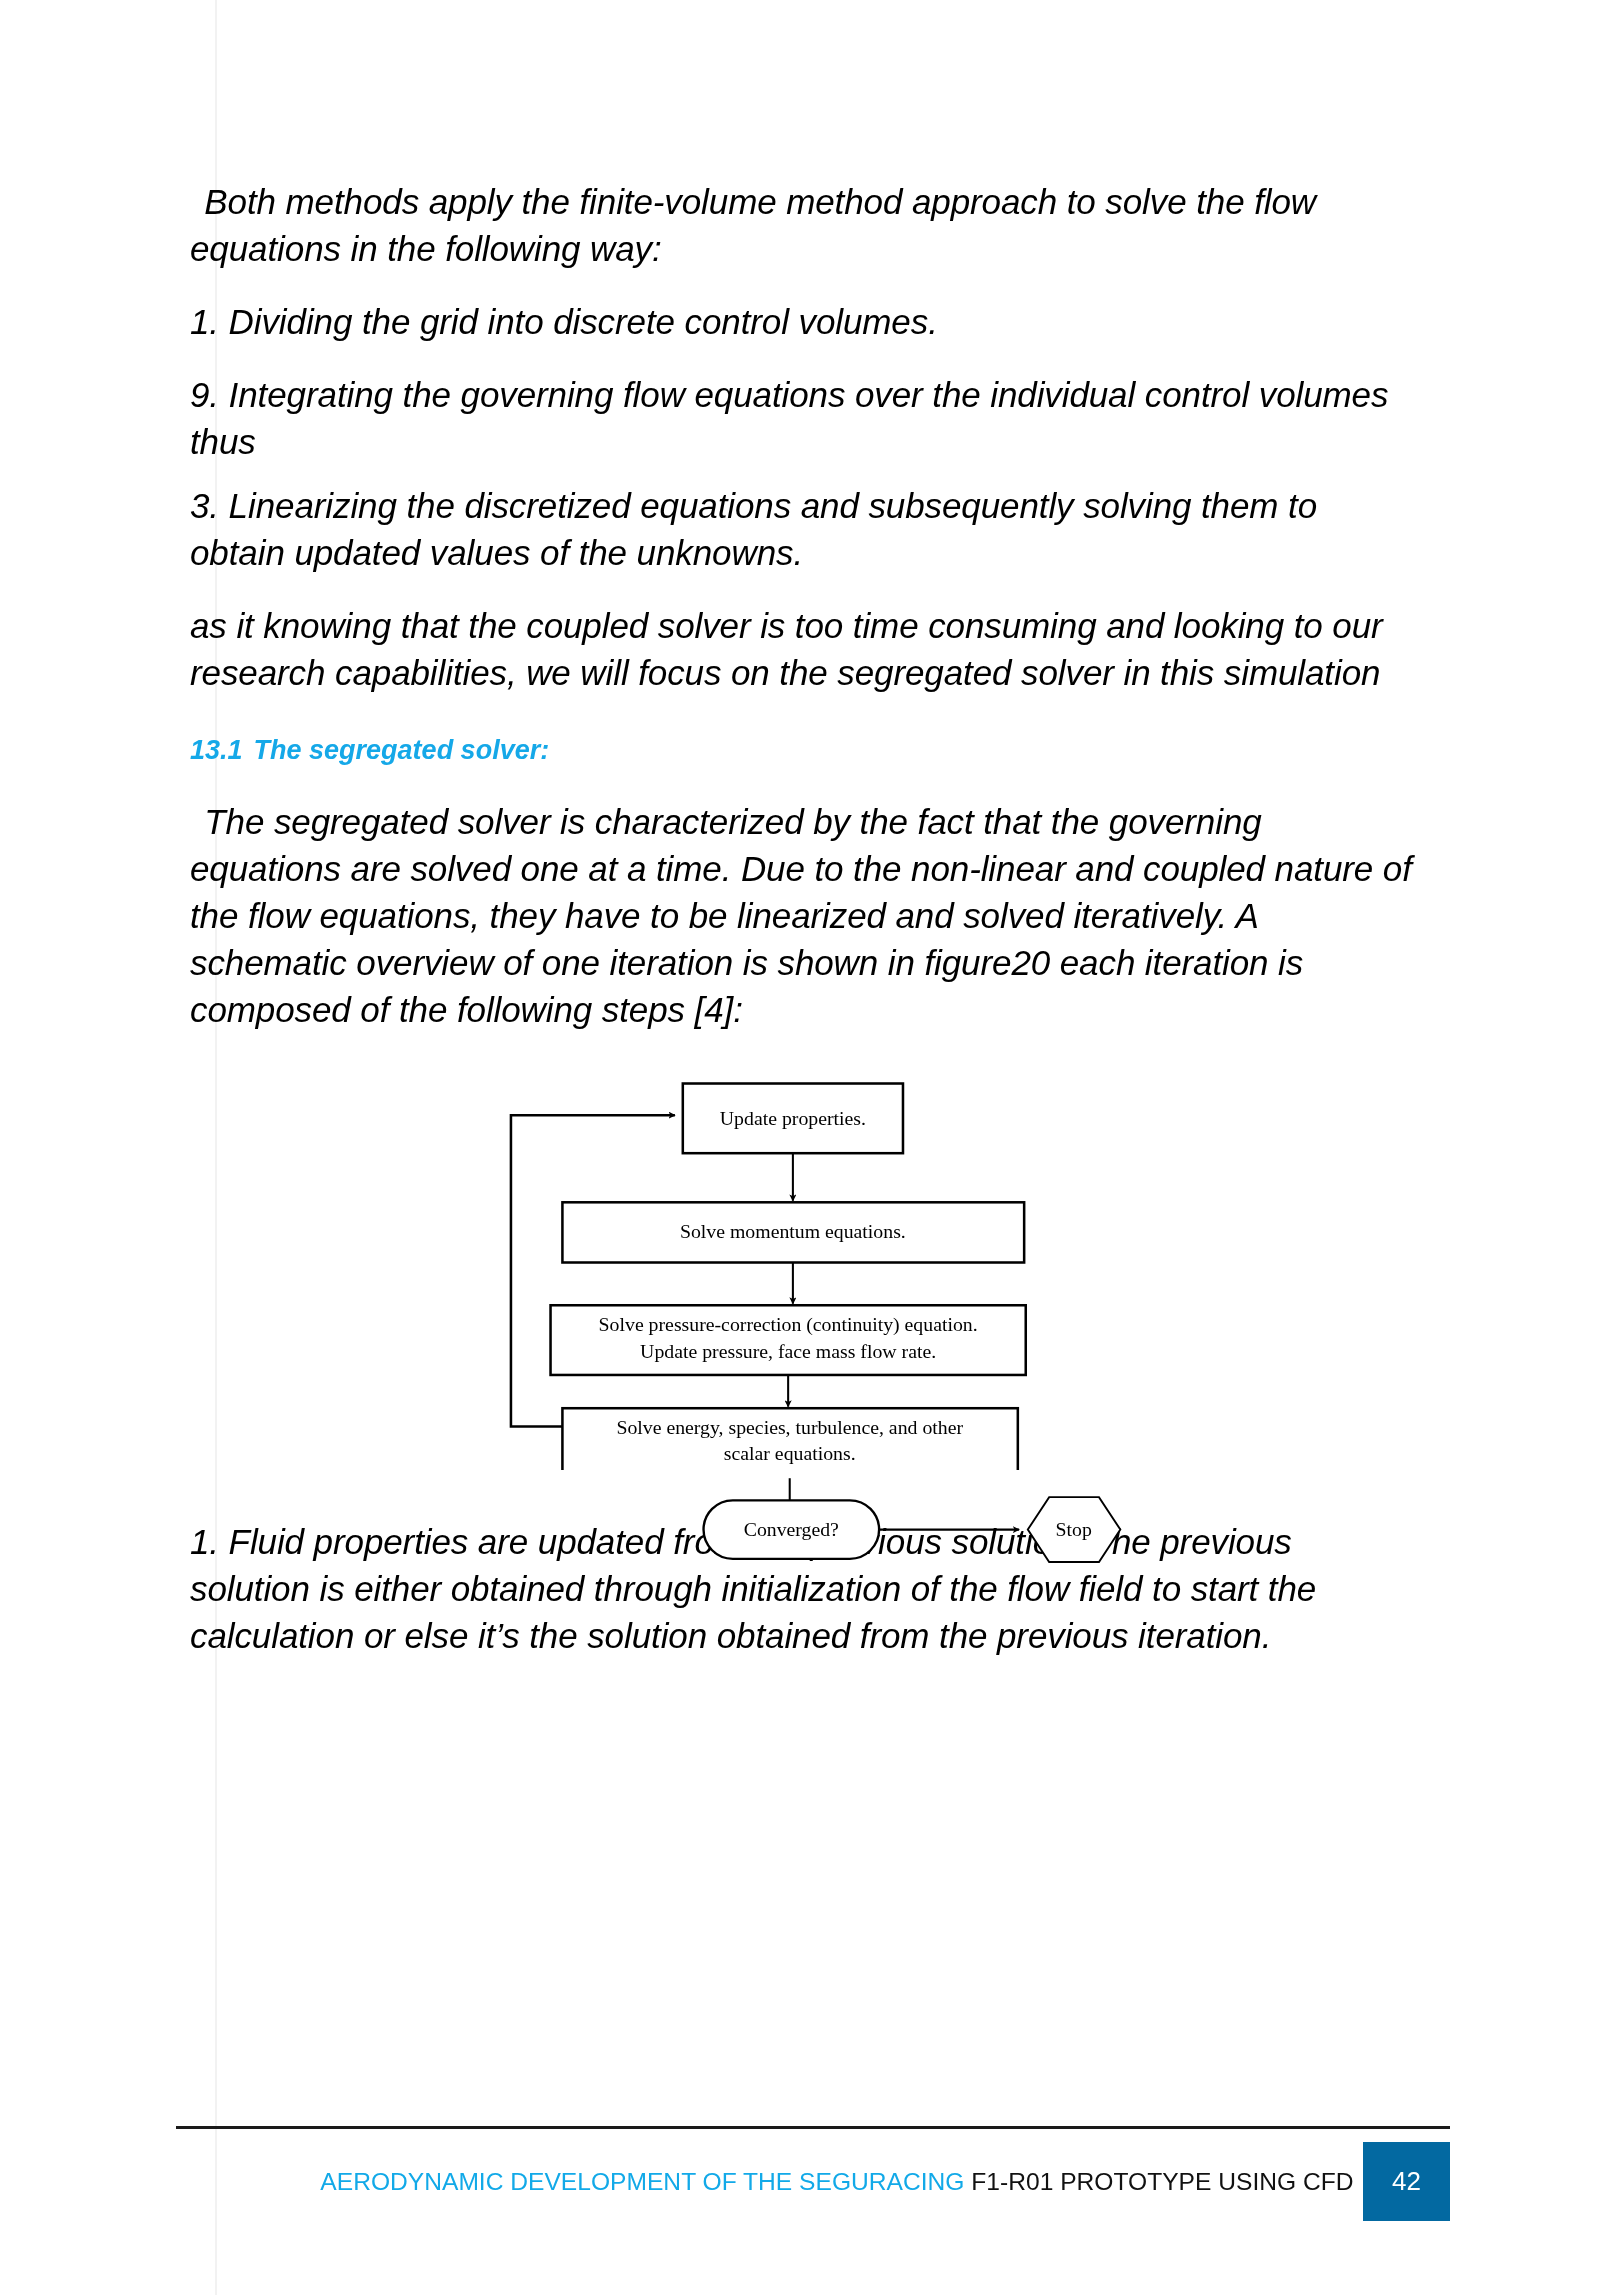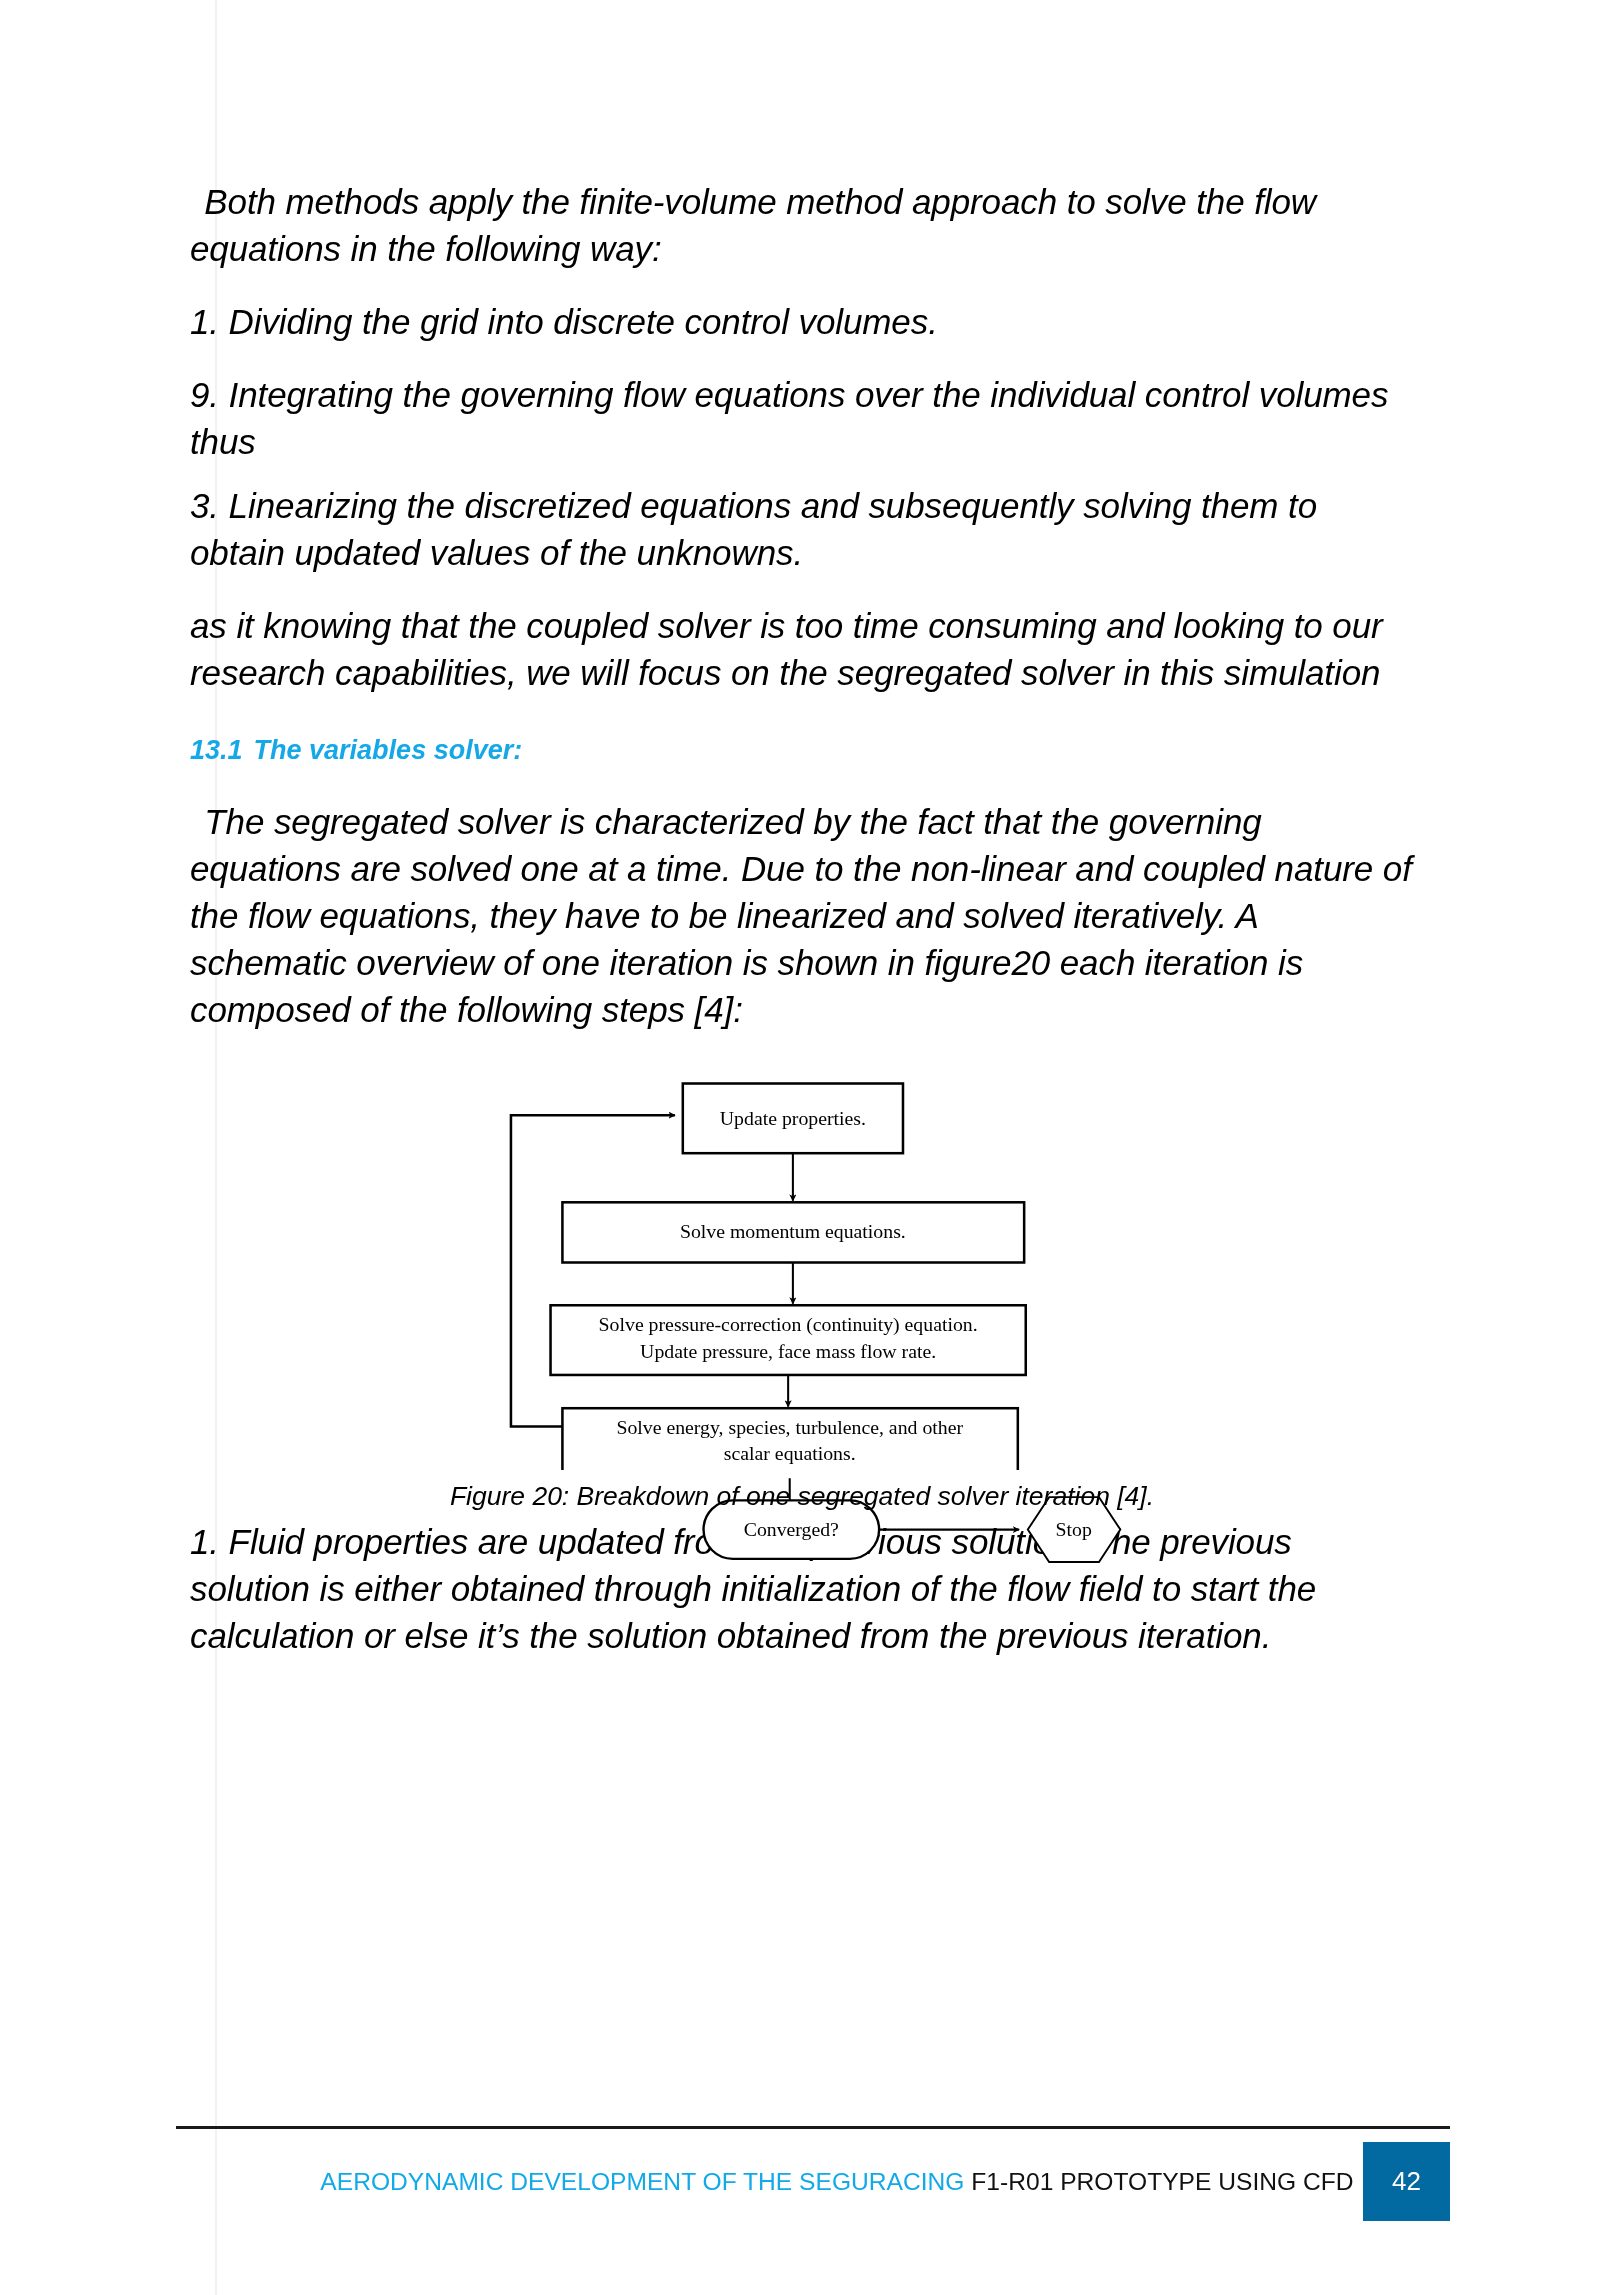--- a/index.html
+++ b/index.html
@@ -163,21 +163,21 @@
     <p class="para">1. Dividing the grid into discrete control volumes.</p>
 
     <p class="para tight">9. Integrating the governing flow equations over the individual control volumes thus</p>
 
 
     <p class="para">3. Linearizing the discretized equations and subsequently solving them to obtain updated values of the unknowns.</p>
 
     <p class="para">as it knowing that the coupled solver is too time consuming and looking to our research capabilities, we will focus on the segregated solver in this simulation</p>
 
     <h2 class="section-heading">
-      <span class="sec-num">13.1</span><span>The variables solver:</span>
+      <span class="sec-num">13.1</span><span>The segregated solver:</span>
     </h2>
 
     <p class="para indent">The segregated solver is characterized by the fact that the governing equations are solved one at a time. Due to the non-linear and coupled nature of the flow equations, they have to be linearized and solved iteratively. A schematic overview of one iteration is shown in figure20  each iteration is composed of the following steps [4]:</p>
 
     <div class="figure-block">
       <svg class="flow-svg" width="1224" height="396" viewBox="0 0 1545 500">
 
         <defs>
           <marker id="arrowhead" markerWidth="9" markerHeight="9" refX="8" refY="4.5" orient="auto" markerUnits="userSpaceOnUse">
             <path d="M0,0 L9,4.5 L0,9 L2.2,4.5 Z" fill="#000000"></path>
@@ -226,21 +226,20 @@
 
         <rect x="648" y="8" width="222" height="74" rx="37" ry="37" fill="#ffffff" stroke="#000000" stroke-width="3"></rect>
         <text class="fc-text" x="759" y="53" text-anchor="middle">Converged?</text>
 
         <line x1="870" y1="45" x2="1047" y2="45" stroke="#000000" stroke-width="3" marker-end="url(#arrowhead3)"></line>
 
         <polygon points="1058,45 1085,4 1148,4 1175,45 1148,86 1085,86" fill="#ffffff" stroke="#000000" stroke-width="2.4"></polygon>
         <text class="fc-text" x="1116" y="53" text-anchor="middle">Stop</text>
       </svg>
 
-      <div class="fig-caption">Figure 20: Breakdown of one segregated solver iteration [4].</div>
     </div>
 
     <p class="para post-figure">1. Fluid properties are updated from the previous solution. The previous solution is either obtained through initialization of the flow field to start the calculation or else it’s the solution obtained from the previous iteration.</p>
 
   </div>
 
   <div class="footer">
     <div class="footer-rule"></div>
     <div class="footer-row">
       <div class="footer-text">

